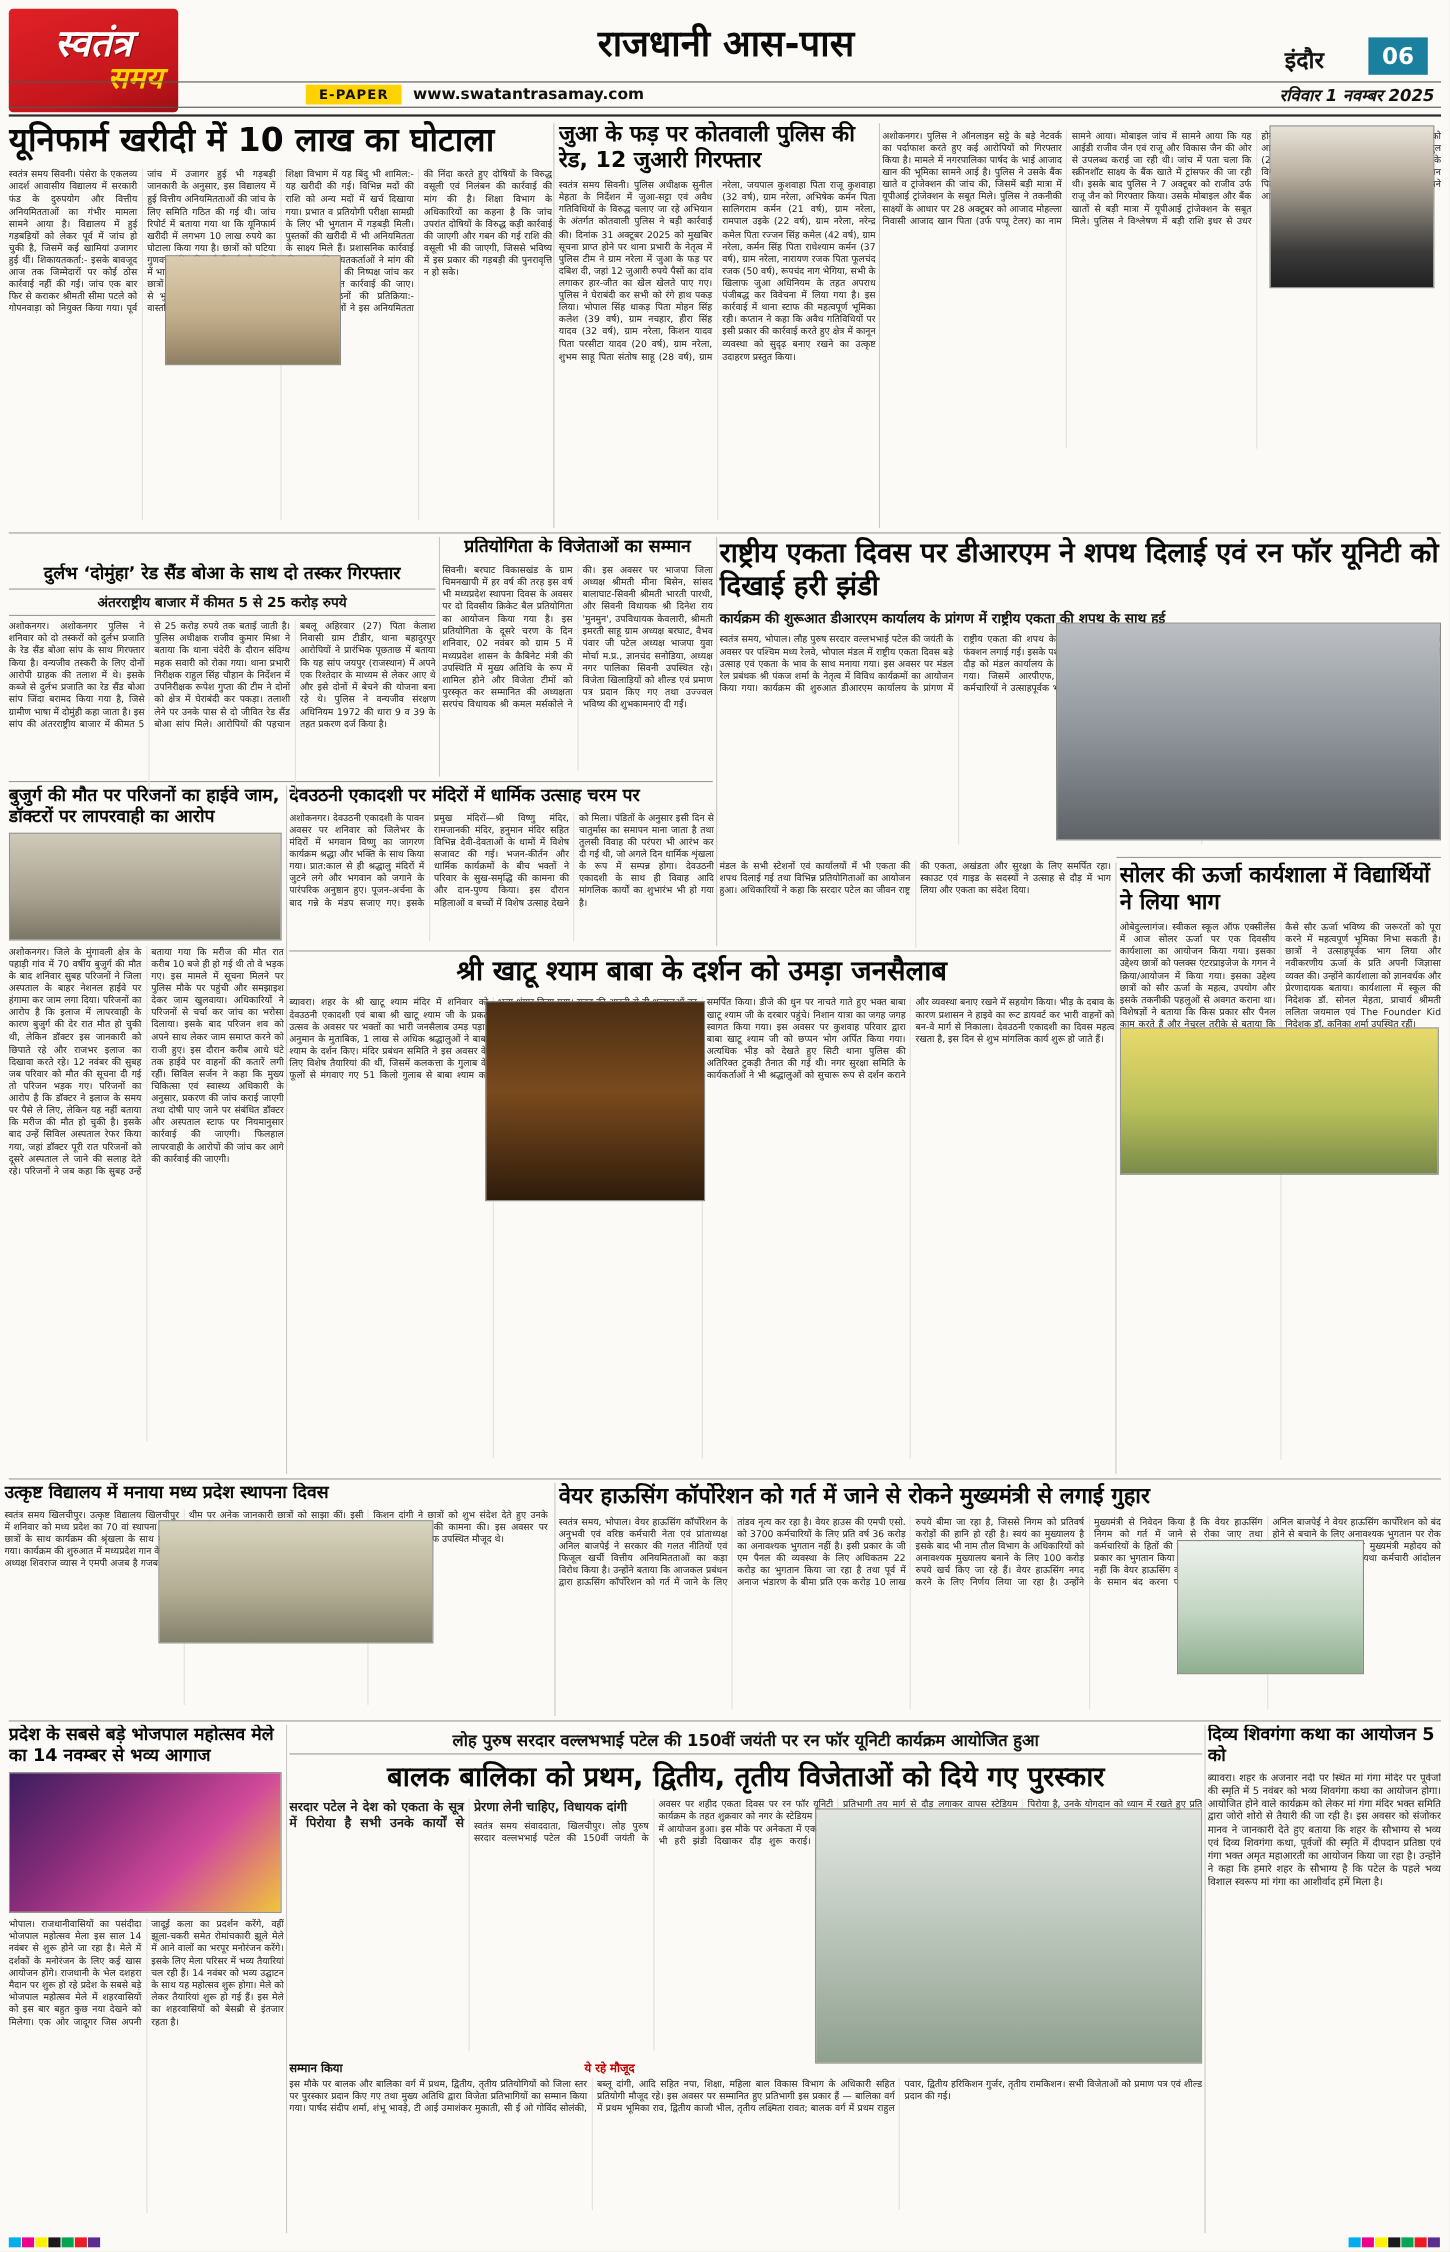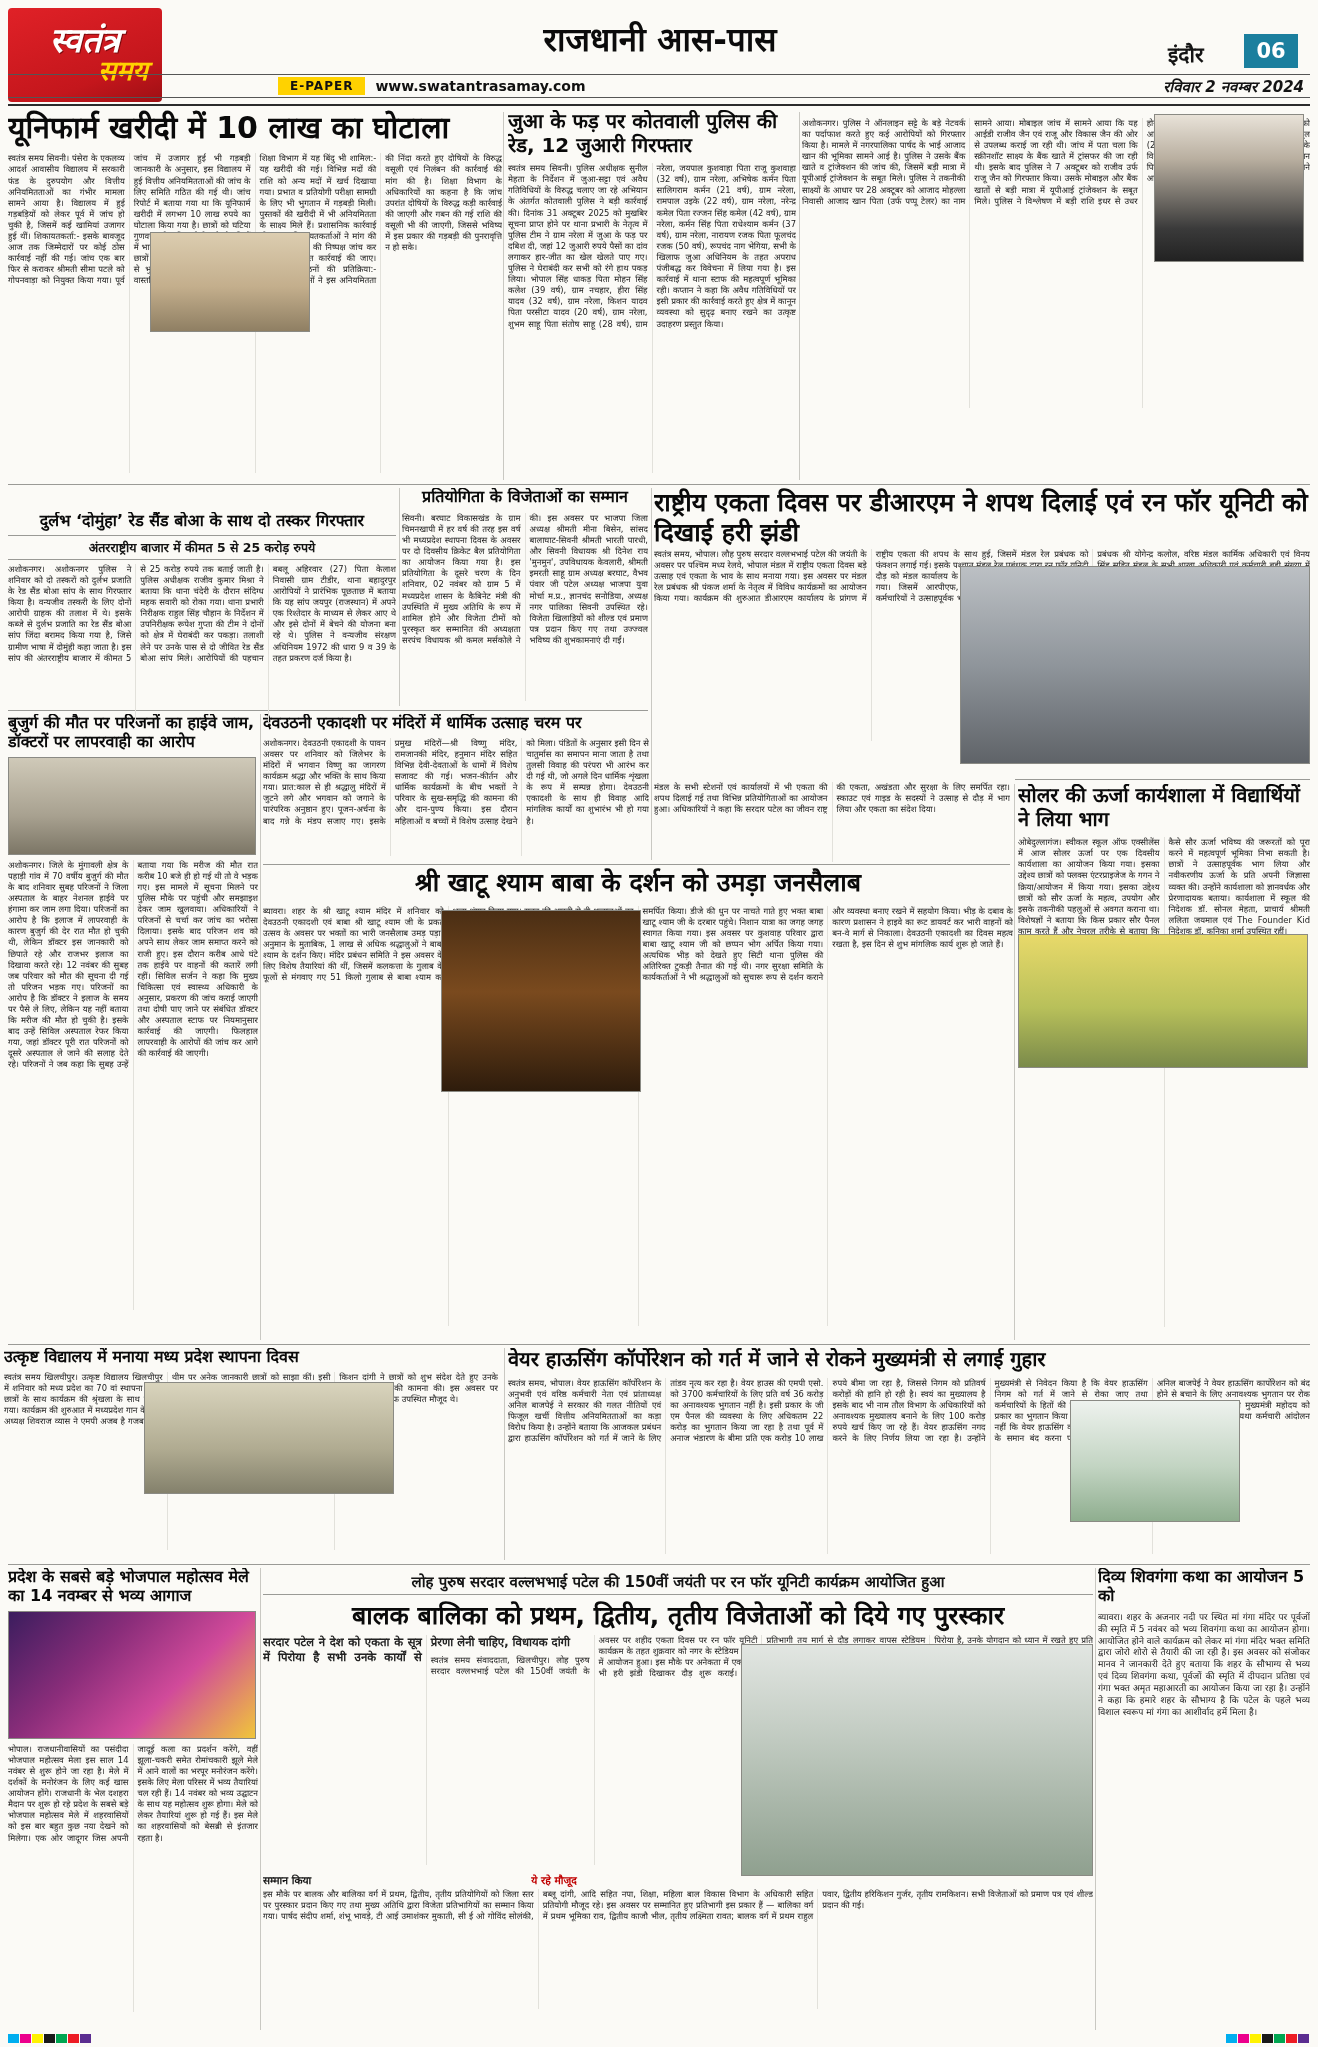--- a/index.html
+++ b/index.html
@@ -76,21 +76,21 @@
     <span class="b2">समय</span>
   </div>
   <div id="section-title">राजधानी आस-पास</div>
   <div id="city-label">इंदौर</div>
   <div id="page-badge">06</div>
 
   <div id="epaper-strip">
     <span class="pad1"></span>
     <span class="epaper-tag">E-PAPER</span>
     <span class="site-url">www.swatantrasamay.com</span>
-    <span class="date-label">रविवार 2 नवम्बर 2024</span>
+    <span class="date-label">रविवार 1 नवम्बर 2025</span>
   </div>
   <div class="rule-h thick" style="left:8px;top:104px;width:1302px;"></div>
 
   <section class="article" style="left:8px;top:110px;width:494px;height:372px;">
     <h1 class="headline h-xl">यूनिफार्म खरीदी में 10 लाख का घोटाला</h1>
     <div class="photo g-school" style="left:142px;top:122px;width:160px;height:100px;"></div>
     <div class="body-text" style="column-count:4;height:320px;margin-top:8px;">स्वतंत्र समय सिवनी। पंसेरा के एकलव्य आदर्श आवासीय विद्यालय में सरकारी फंड के दुरुपयोग और वित्तीय अनियमितताओं का गंभीर मामला सामने आया है। विद्यालय में हुई गड़बड़ियों को लेकर पूर्व में जांच हो चुकी है, जिसमें कई खामियां उजागर हुई थीं। शिकायतकर्ता:- इसके बावजूद आज तक जिम्मेदारों पर कोई ठोस कार्रवाई नहीं की गई। जांच एक बार फिर से कराकर श्रीमती सीमा पटले को गोपनवाड़ा को नियुक्त किया गया। पूर्व जांच में उजागर हुई भी गड़बड़ी जानकारी के अनुसार, इस विद्यालय में हुई वित्तीय अनियमितताओं की जांच के लिए समिति गठित की गई थी। जांच रिपोर्ट में बताया गया था कि यूनिफार्म खरीदी में लगभग 10 लाख रुपये का घोटाला किया गया है। छात्रों को घटिया गुणवत्ता की यूनिफार्म दी गई और बिलों में भारी गड़बड़ी पाई गई। कक्षा 6-8 के छात्रों को प्रति सेट 166 रुपये के मान से भुगतान किया जाना था, लेकिन वास्तविक खरीदी में भारी अंतर मिला। शिक्षा विभाग में यह बिंदु भी शामिल:- यह खरीदी की गई। विभिन्न मदों की राशि को अन्य मदों में खर्च दिखाया गया। प्रभात व प्रतियोगी परीक्षा सामग्री के लिए भी भुगतान में गड़बड़ी मिली। पुस्तकों की खरीदी में भी अनियमितता के साक्ष्य मिले हैं। प्रशासनिक कार्रवाई की मांग:- शिकायतकर्ताओं ने मांग की है कि पूरे मामले की निष्पक्ष जांच कर दोषियों पर सख्त कार्रवाई की जाए। सामाजिक संगठनों की प्रतिक्रिया:- सामाजिक संगठनों ने इस अनियमितता की निंदा करते हुए दोषियों के विरुद्ध वसूली एवं निलंबन की कार्रवाई की मांग की है। शिक्षा विभाग के अधिकारियों का कहना है कि जांच उपरांत दोषियों के विरुद्ध कड़ी कार्रवाई की जाएगी और गबन की गई राशि की वसूली भी की जाएगी, जिससे भविष्य में इस प्रकार की गड़बड़ी की पुनरावृत्ति न हो सके।</div>
   </section>
 
   <section class="article" style="left:508px;top:110px;width:288px;height:372px;">
@@ -111,20 +111,21 @@
     <div class="body-text" style="column-count:3;height:158px;">अशोकनगर। अशोकनगर पुलिस ने शनिवार को दो तस्करों को दुर्लभ प्रजाति के रेड सैंड बोआ सांप के साथ गिरफ्तार किया है। वन्यजीव तस्करी के लिए दोनों आरोपी ग्राहक की तलाश में थे। इसके कब्जे से दुर्लभ प्रजाति का रेड सैंड बोआ सांप जिंदा बरामद किया गया है, जिसे ग्रामीण भाषा में दोमुंही कहा जाता है। इस सांप की अंतरराष्ट्रीय बाजार में कीमत 5 से 25 करोड़ रुपये तक बताई जाती है। पुलिस अधीक्षक राजीव कुमार मिश्रा ने बताया कि थाना चंदेरी के दौरान संदिग्ध महक सवारी को रोका गया। थाना प्रभारी निरीक्षक राहुल सिंह चौहान के निर्देशन में उपनिरीक्षक रूपेश गुप्ता की टीम ने दोनों को क्षेत्र में घेराबंदी कर पकड़ा। तलाशी लेने पर उनके पास से दो जीवित रेड सैंड बोआ सांप मिले। आरोपियों की पहचान बबलू अहिरवार (27) पिता केलाश निवासी ग्राम टीडीर, थाना बहादुरपुर आरोपियों ने प्रारंभिक पूछताछ में बताया कि यह सांप जयपुर (राजस्थान) में अपने एक रिश्तेदार के माध्यम से लेकर आए थे और इसे दोनों में बेचने की योजना बना रहे थे। पुलिस ने वन्यजीव संरक्षण अधिनियम 1972 की धारा 9 व 39 के तहत प्रकरण दर्ज किया है।</div>
   </section>
 
   <section class="article" style="left:402px;top:488px;width:246px;height:220px;">
     <h2 class="headline h-sm center">प्रतियोगिता के विजेताओं का सम्मान</h2>
     <div class="body-text" style="column-count:2;height:188px;margin-top:6px;">सिवनी। बरघाट विकासखंड के ग्राम चिमनखापी में हर वर्ष की तरह इस वर्ष भी मध्यप्रदेश स्थापना दिवस के अवसर पर दो दिवसीय क्रिकेट बैल प्रतियोगिता का आयोजन किया गया है। इस प्रतियोगिता के दूसरे चरण के दिन शनिवार, 02 नवंबर को ग्राम 5 में मध्यप्रदेश शासन के कैबिनेट मंत्री की उपस्थिति में मुख्य अतिथि के रूप में शामिल होने और विजेता टीमों को पुरस्कृत कर सम्मानित की अध्यक्षता सरपंच विधायक श्री कमल मर्सकोले ने की। इस अवसर पर भाजपा जिला अध्यक्ष श्रीमती मीना बिसेन, सांसद बालाघाट-सिवनी श्रीमती भारती पारधी, और सिवनी विधायक श्री दिनेश राय 'मुनमुन', उपविधायक केवलारी, श्रीमती इमरती साहू ग्राम अध्यक्ष बरघाट, वैभव पंवार जी पटेल अध्यक्ष भाजपा युवा मोर्चा म.प्र., ज्ञानचंद सनोडिया, अध्यक्ष नगर पालिका सिवनी उपस्थित रहे। विजेता खिलाड़ियों को शील्ड एवं प्रमाण पत्र प्रदान किए गए तथा उज्ज्वल भविष्य की शुभकामनाएं दी गईं।</div>
   </section>
 
   <section class="article" style="left:654px;top:488px;width:656px;height:290px;">
     <h2 class="headline h-lg">राष्ट्रीय एकता दिवस पर डीआरएम ने शपथ दिलाई एवं रन फॉर यूनिटी को दिखाई हरी झंडी</h2>
+    <div class="subhead noline" style="text-align:left;padding:2px 0;">कार्यक्रम की शुरूआत डीआरएम कार्यालय के प्रांगण में राष्ट्रीय एकता की शपथ के साथ हुई</div>
     <div class="photo g-crowd-walk" style="right:0;top:78px;width:350px;height:198px;"></div>
     <div class="body-text" style="column-count:3;height:192px;margin-top:2px;">स्वतंत्र समय, भोपाल। लौह पुरुष सरदार वल्लभभाई पटेल की जयंती के अवसर पर पश्चिम मध्य रेलवे, भोपाल मंडल में राष्ट्रीय एकता दिवस बड़े उत्साह एवं एकता के भाव के साथ मनाया गया। इस अवसर पर मंडल रेल प्रबंधक श्री पंकज शर्मा के नेतृत्व में विविध कार्यक्रमों का आयोजन किया गया। कार्यक्रम की शुरुआत डीआरएम कार्यालय के प्रांगण में राष्ट्रीय एकता की शपथ के साथ हुई, जिसमें मंडल रेल प्रबंधक को फंक्शन लगाई गई। इसके पश्चात मंडल रेल प्रबंधक द्वारा रन फॉर यूनिटी दौड़ को मंडल कार्यालय के प्रांगण से हरी झंडी दिखाकर रवाना किया गया। जिसमें आरपीएफ, स्काउट-गाइड, खेलकूद संगठन तथा कर्मचारियों ने उत्साहपूर्वक भाग लिया। इस अवसर पर अपर मंडल रेल प्रबंधक श्री योगेन्द्र कलोल, वरिष्ठ मंडल कार्मिक अधिकारी एवं विनय सिंह सहित मंडल के सभी शाखा अधिकारी एवं कर्मचारी बड़ी संख्या में उपस्थित रहे।</div>
   </section>
 
   <section class="article" style="left:654px;top:782px;width:356px;height:80px;">
     <div class="body-text" style="column-count:2;height:80px;">मंडल के सभी स्टेशनों एवं कार्यालयों में भी एकता की शपथ दिलाई गई तथा विभिन्न प्रतियोगिताओं का आयोजन हुआ। अधिकारियों ने कहा कि सरदार पटेल का जीवन राष्ट्र की एकता, अखंडता और सुरक्षा के लिए समर्पित रहा। स्काउट एवं गाइड के सदस्यों ने उत्साह से दौड़ में भाग लिया और एकता का संदेश दिया।</div>
   </section>
 
   <div class="rule-h" style="left:8px;top:710px;width:640px;"></div>
 

